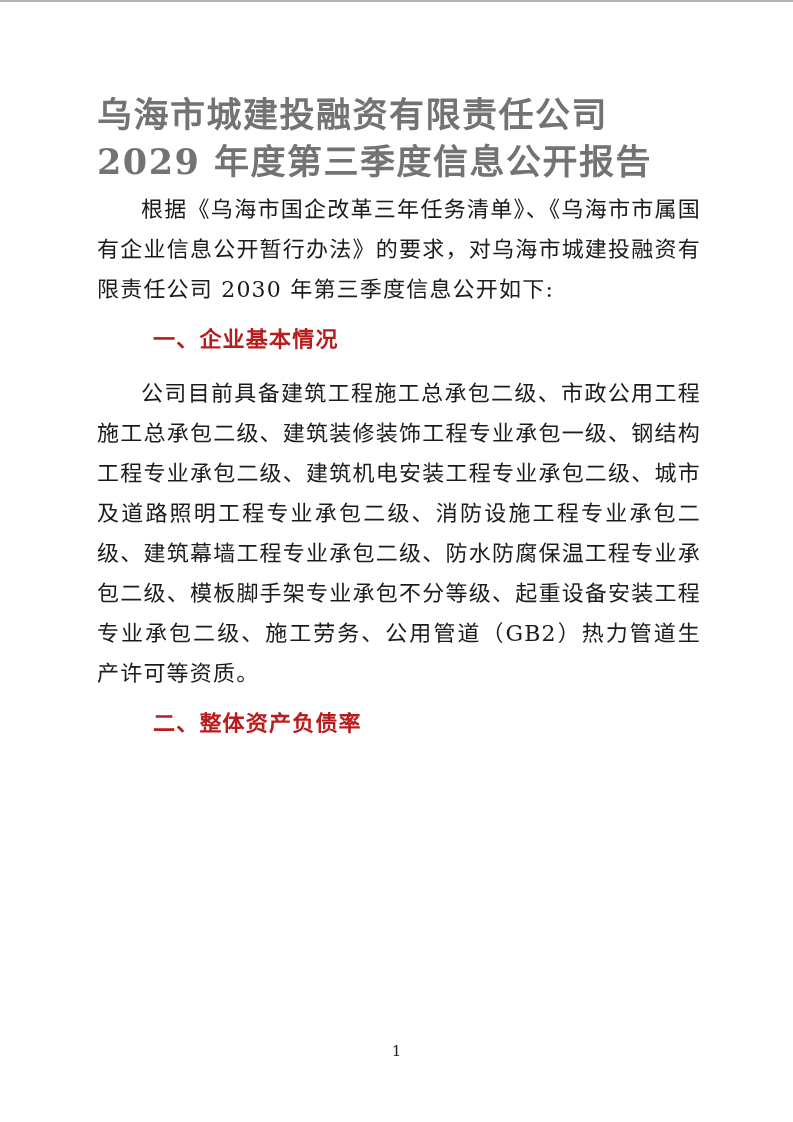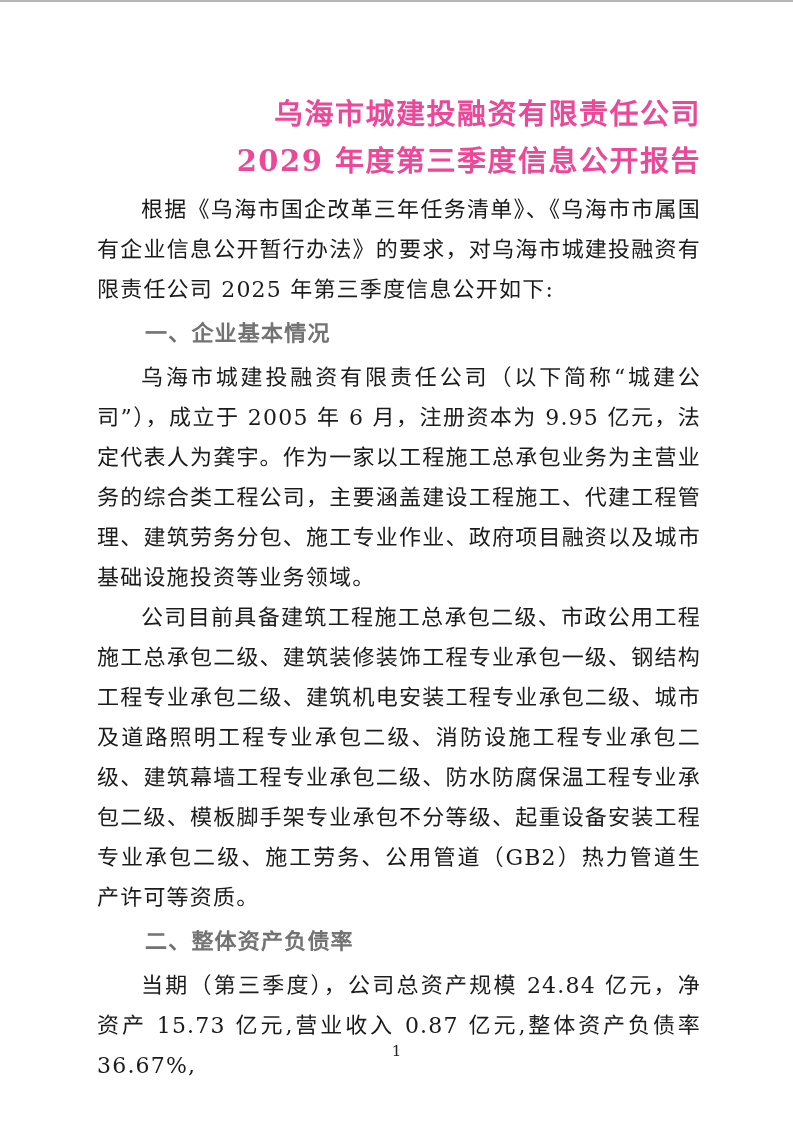--- a/index.html
+++ b/index.html
@@ -19,55 +19,55 @@
     color: #1b1b1b;
   }
   .content {
     position: absolute;
     left: 97px;
     width: 604px;
     top: 0;
   }
   .doc-title {
     margin: 89px 0 0 0;
-    text-align: right;
+    text-align: left;
     font-family: "DejaVu Serif", "Liberation Serif", serif;
     font-weight: bold;
-    font-size: 29px;
+    font-size: 35px;
     line-height: 47px;
     letter-spacing: 1.5px;
-    color: #ec4899;
+    color: #737373;
   }
   .doc-title .title-line {
     display: block;
     white-space: nowrap;
   }
   .body-text {
     margin-top: 5px;
     font-family: "DejaVu Serif", "Liberation Serif", serif;
   }
   .body-text p {
     margin: 0;
     font-size: 22px;
     line-height: 40px;
     letter-spacing: 1.2px;
     text-indent: 2em;
     text-align: justify;
     text-justify: inter-character;
     color: #1b1b1b;
   }
   .body-text h2.section-heading {
-    margin: 4px;
-    font-family: Liberation Sans, sans-serif;
+    margin: 12px;
+    font-family: Liberation Mono, monospace;
     font-weight: bold;
     font-size: 22px;
     line-height: 40px;
     letter-spacing: 1.2px;
     text-indent: 2em;
-    color: #737373;
+    color: #b91c1c;
   }
   .page-footer {
     position: absolute;
     left: 0;
     right: 0;
     bottom: 62px;
     text-align: center;
     font-family: "DejaVu Serif", "Liberation Serif", serif;
     font-size: 15px;
     line-height: 18px;
@@ -79,29 +79,27 @@
 
 <div class="page">
   <div class="content">
 
     <h1 class="doc-title">
       <span class="title-line">乌海市城建投融资有限责任公司</span>
       <span class="title-line">2029 年度第三季度信息公开报告</span>
     </h1>
 
     <div class="body-text">
-      <p>根据《乌海市国企改革三年任务清单》、《乌海市市属国有企业信息公开暂行办法》的要求，对乌海市城建投融资有限责任公司 2025 年第三季度信息公开如下:</p>
+      <p>根据《乌海市国企改革三年任务清单》、《乌海市市属国有企业信息公开暂行办法》的要求，对乌海市城建投融资有限责任公司 2030 年第三季度信息公开如下:</p>
 
       <h2 class="section-heading">一、企业基本情况</h2>
 
-      <p>乌海市城建投融资有限责任公司（以下简称“城建公司”），成立于 2005 年 6 月，注册资本为 9.95 亿元，法定代表人为龚宇。作为一家以工程施工总承包业务为主营业务的综合类工程公司，主要涵盖建设工程施工、代建工程管理、建筑劳务分包、施工专业作业、政府项目融资以及城市基础设施投资等业务领域。</p>
 
       <p>公司目前具备建筑工程施工总承包二级、市政公用工程施工总承包二级、建筑装修装饰工程专业承包一级、钢结构工程专业承包二级、建筑机电安装工程专业承包二级、城市及道路照明工程专业承包二级、消防设施工程专业承包二级、建筑幕墙工程专业承包二级、防水防腐保温工程专业承包二级、模板脚手架专业承包不分等级、起重设备安装工程专业承包二级、施工劳务、公用管道（GB2）热力管道生产许可等资质。</p>
 
       <h2 class="section-heading">二、整体资产负债率</h2>
 
-      <p>当期（第三季度），公司总资产规模 24.84 亿元，净资产 15.73 亿元,营业收入 0.87 亿元,整体资产负债率 36.67%,</p>
     </div>
 
   </div>
 
   <div class="page-footer">1</div>
 </div>
 
 </body></html>

